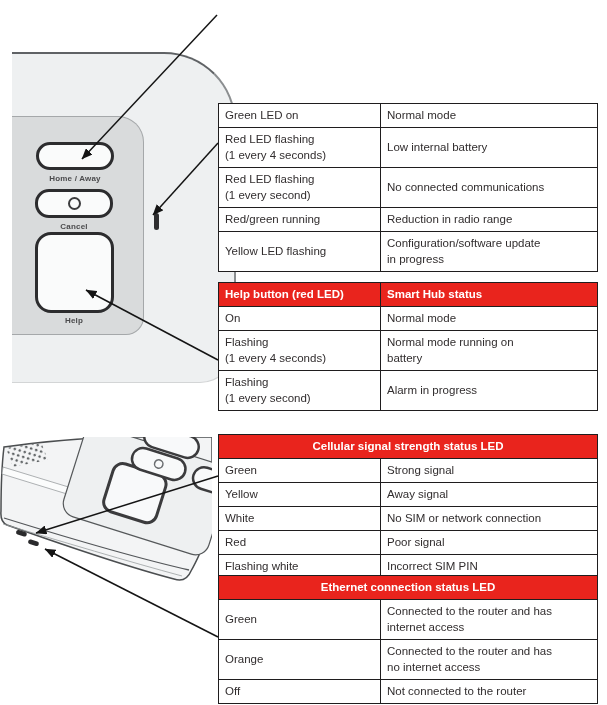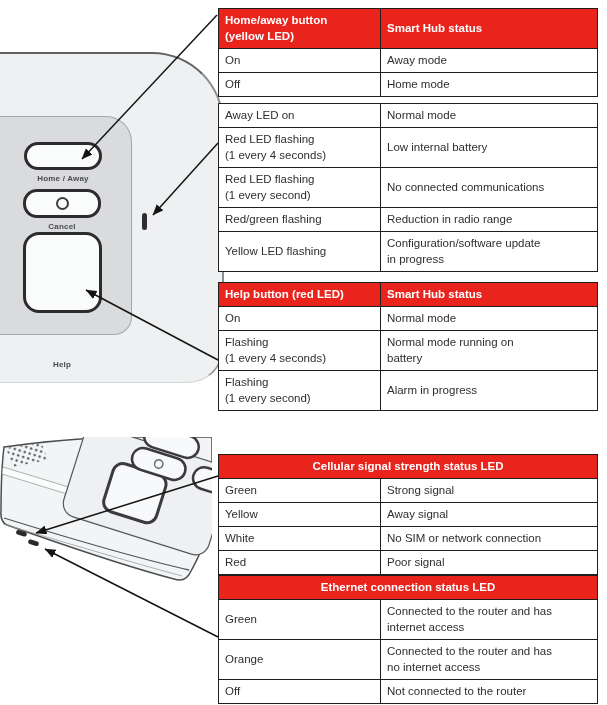--- a/index.html
+++ b/index.html
@@ -7,39 +7,39 @@
         font-family:"Liberation Sans", sans-serif;}
 
   
   table.tbl{position:absolute;left:218px;width:379px;border-collapse:collapse;table-layout:fixed;
             font-size:11.5px;line-height:16px;color:#312d2e;}
   table.tbl td, table.tbl th{border:1px solid #1f1d1e;padding:3px 6px 4px 6px;vertical-align:middle;
             white-space:pre-line;background:#ffffff;overflow:hidden;}
   table.tbl th{background:#e9241d;color:#ffffff;font-weight:bold;text-align:left;font-size:11.5px;}
   table.tbl th.span{text-align:center;}
   col.c1{width:162px;} col.c2{width:217px;}
-  #t1{top:8px;} #t2{top:103px;} #t3{top:282px;} #t4{top:454px;} #t5{top:575px;padding-left:28px;}
+  #t1{top:8px;} #t2{top:103px;} #t3{top:282px;} #t4{top:434px;} #t5{top:575px;padding-left:28px;}
 
   
-  #hub-front{position:absolute;left:0;top:52px;width:224px;height:331px;}
+  #hub-front{position:absolute;left:12px;top:52px;width:224px;height:331px;}
   .hf-outer{position:absolute;left:0;top:0;right:0;bottom:0;background:#eef0f1;
             border-top:2px solid #5f6265;border-right:2px solid #8b8e90;border-bottom:1px solid #d3d5d6;
             border-radius:0 72px 36px 0;}
   .hf-inner{position:absolute;left:0;top:64px;width:131px;height:217px;background:#d9dbdc;
             border:1px solid #a5a8aa;border-left:none;border-radius:0 26px 18px 0;}
   .hf-btn{position:absolute;background:#fafbfb;border:3px solid #2c2c2e;box-sizing:border-box;}
   #btn-homeaway{left:24px;top:90px;width:78px;height:28px;border-radius:14px;}
   #btn-cancel{left:23px;top:137px;width:78px;height:29px;border-radius:14px;display:flex;align-items:center;justify-content:center;}
   #btn-cancel .dot{width:9px;height:9px;border:2px solid #3c3c3e;border-radius:50%;background:#fafbfb;}
   #btn-help{left:23px;top:180px;width:79px;height:81px;border-radius:16px;}
   .hf-label{position:absolute;width:120px;text-align:center;font-size:8px;font-weight:bold;
             color:#4b4b4d;letter-spacing:0.2px;}
   #lbl-homeaway{left:3px;top:122px;}
   #lbl-cancel{left:2px;top:170px;}
-  #lbl-help{left:2px;top:264px;margin-top:44px;}
+  #lbl-help{left:2px;top:264px;}
   #front-status-led{position:absolute;left:142px;top:161px;width:5px;height:17px;background:#2e2e30;border-radius:2.5px;}
 
   
   #hub-bottom{position:absolute;left:0;top:437px;width:212px;height:150px;}
   #hub-bottom svg{display:block;}
   #arrow-layer{position:absolute;left:0;top:0;width:607px;height:705px;pointer-events:none;}
 </style>
 </head>
 <body>
 
@@ -99,64 +99,43 @@
     </defs>
     <g stroke="#141414" stroke-width="1.5">
       <line x1="217" y1="15" x2="82" y2="159" marker-end="url(#arw)"></line>
       <line x1="218" y1="143" x2="153" y2="215" marker-end="url(#arw)"></line>
       <line x1="218" y1="360" x2="86" y2="290" marker-end="url(#arw)"></line>
       <line x1="218" y1="476" x2="36" y2="533" marker-end="url(#arw)"></line>
       <line x1="218" y1="637" x2="45" y2="549" marker-end="url(#arw)"></line>
     </g>
   </svg>
 
-  <table class="tbl" id="t1">
-    <colgroup>
-        <col class="c1">
-        <col class="c2">
-      </colgroup>
-    <tbody>
-        <tr>
-      <th>Home/away button
-(yellow LED)</th>
-      <th>Smart Hub status</th>
-    </tr>
-    <tr>
-      <td>On</td>
-      <td>Away mode</td>
-    </tr>
-    <tr>
-      <td>Off</td>
-      <td>Home mode</td>
-    </tr>
-  </tbody>
-    </table>
 
   <table class="tbl" id="t2">
     <colgroup>
         <col class="c1">
         <col class="c2">
       </colgroup>
     <tbody>
     <tr>
-      <td>Away LED on</td>
+      <td>Green LED on</td>
       <td>Normal mode</td>
     </tr>
     <tr>
       <td>Red LED flashing
 (1 every 4 seconds)</td>
       <td>Low internal battery</td>
     </tr>
     <tr>
       <td>Red LED flashing
 (1 every second)</td>
       <td>No connected communications</td>
     </tr>
     <tr>
-      <td>Red/green flashing</td>
+      <td>Red/green running</td>
       <td>Reduction in radio range</td>
     </tr>
     <tr>
       <td>Yellow LED flashing</td>
       <td>Configuration/software update
 in progress</td>
     </tr>
   </tbody>
     </table>
 

